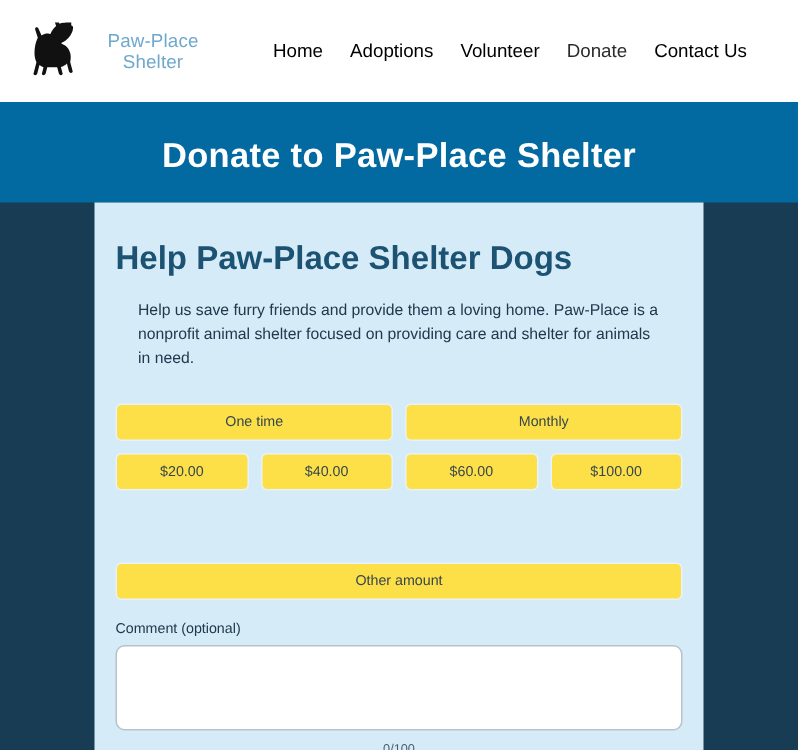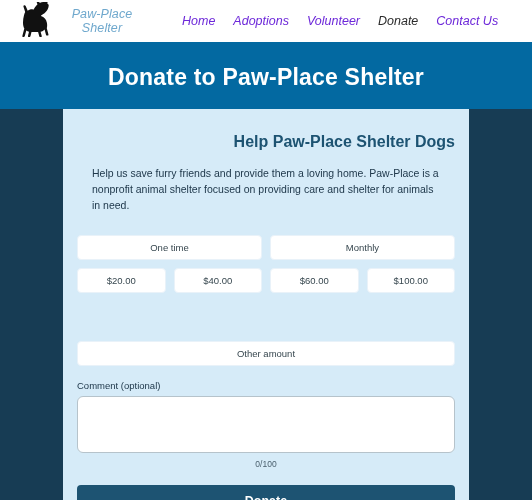--- a/index.html
+++ b/index.html
@@ -9,27 +9,26 @@
   body {
     width: 532px;
     height: 500px;
     overflow: hidden;
     font-family: "Liberation Sans", sans-serif;
     background: #173c54;
   }
 
   
   .site-header {
-    height: 42px;
+    height: 68px;
     background: #ffffff;
     display: flex;
     align-items: center;
     box-sizing: border-box;
     padding: 0 14px;
-    font-style: italic;
   }
   .brand {
     display: flex;
     align-items: center;
     gap: 8px;
     flex: 0 0 auto;
   }
   .cat-logo {
     width: 44px;
     height: 38px;
@@ -44,21 +43,21 @@
     width: 72px;
     letter-spacing: .1px;
   }
   .main-nav {
     display: flex;
     align-items: center;
     gap: 18px;
     margin-left: 44px;
   }
   .nav-link {
-    color: #6d28d9;
+    color: #000000;
     font-size: 12.5px;
     text-decoration: none;
     white-space: nowrap;
     cursor: pointer;
   }
   .nav-link.active {
     color: #2b2b2b;
   }
 
   
@@ -83,43 +82,43 @@
   }
   .donate-card {
     background: #d6ebf8;
     padding: 20px 14px 16px 14px;
     box-sizing: border-box;
     width: 406px;
     margin: 0 auto;
   }
   .card-title {
     margin: 4px 0 14px 0;
-    text-align: right;
+    text-align: left;
     color: #1d5372;
-    font-size: 16px;
+    font-size: 22px;
     font-weight: bold;
   }
   .card-desc {
     margin: 0 auto 22px auto;
     text-align: left;
     color: #20394c;
     font-size: 10.5px;
     line-height: 16px;
     max-width: 348px;
   }
 
   
   .btn-row {
     display: flex;
     gap: 8px;
     margin-bottom: 8px;
   }
   .opt-btn {
     flex: 1 1 0;
-    background: #ffffff;
+    background: #fde047;
     border: 1px solid #e9f2f9;
     border-radius: 4px;
     height: 25px;
     font-family: "Liberation Sans", sans-serif;
     font-size: 9.5px;
     color: #37474f;
     cursor: pointer;
     padding: 0;
     box-sizing: border-box;
   }

